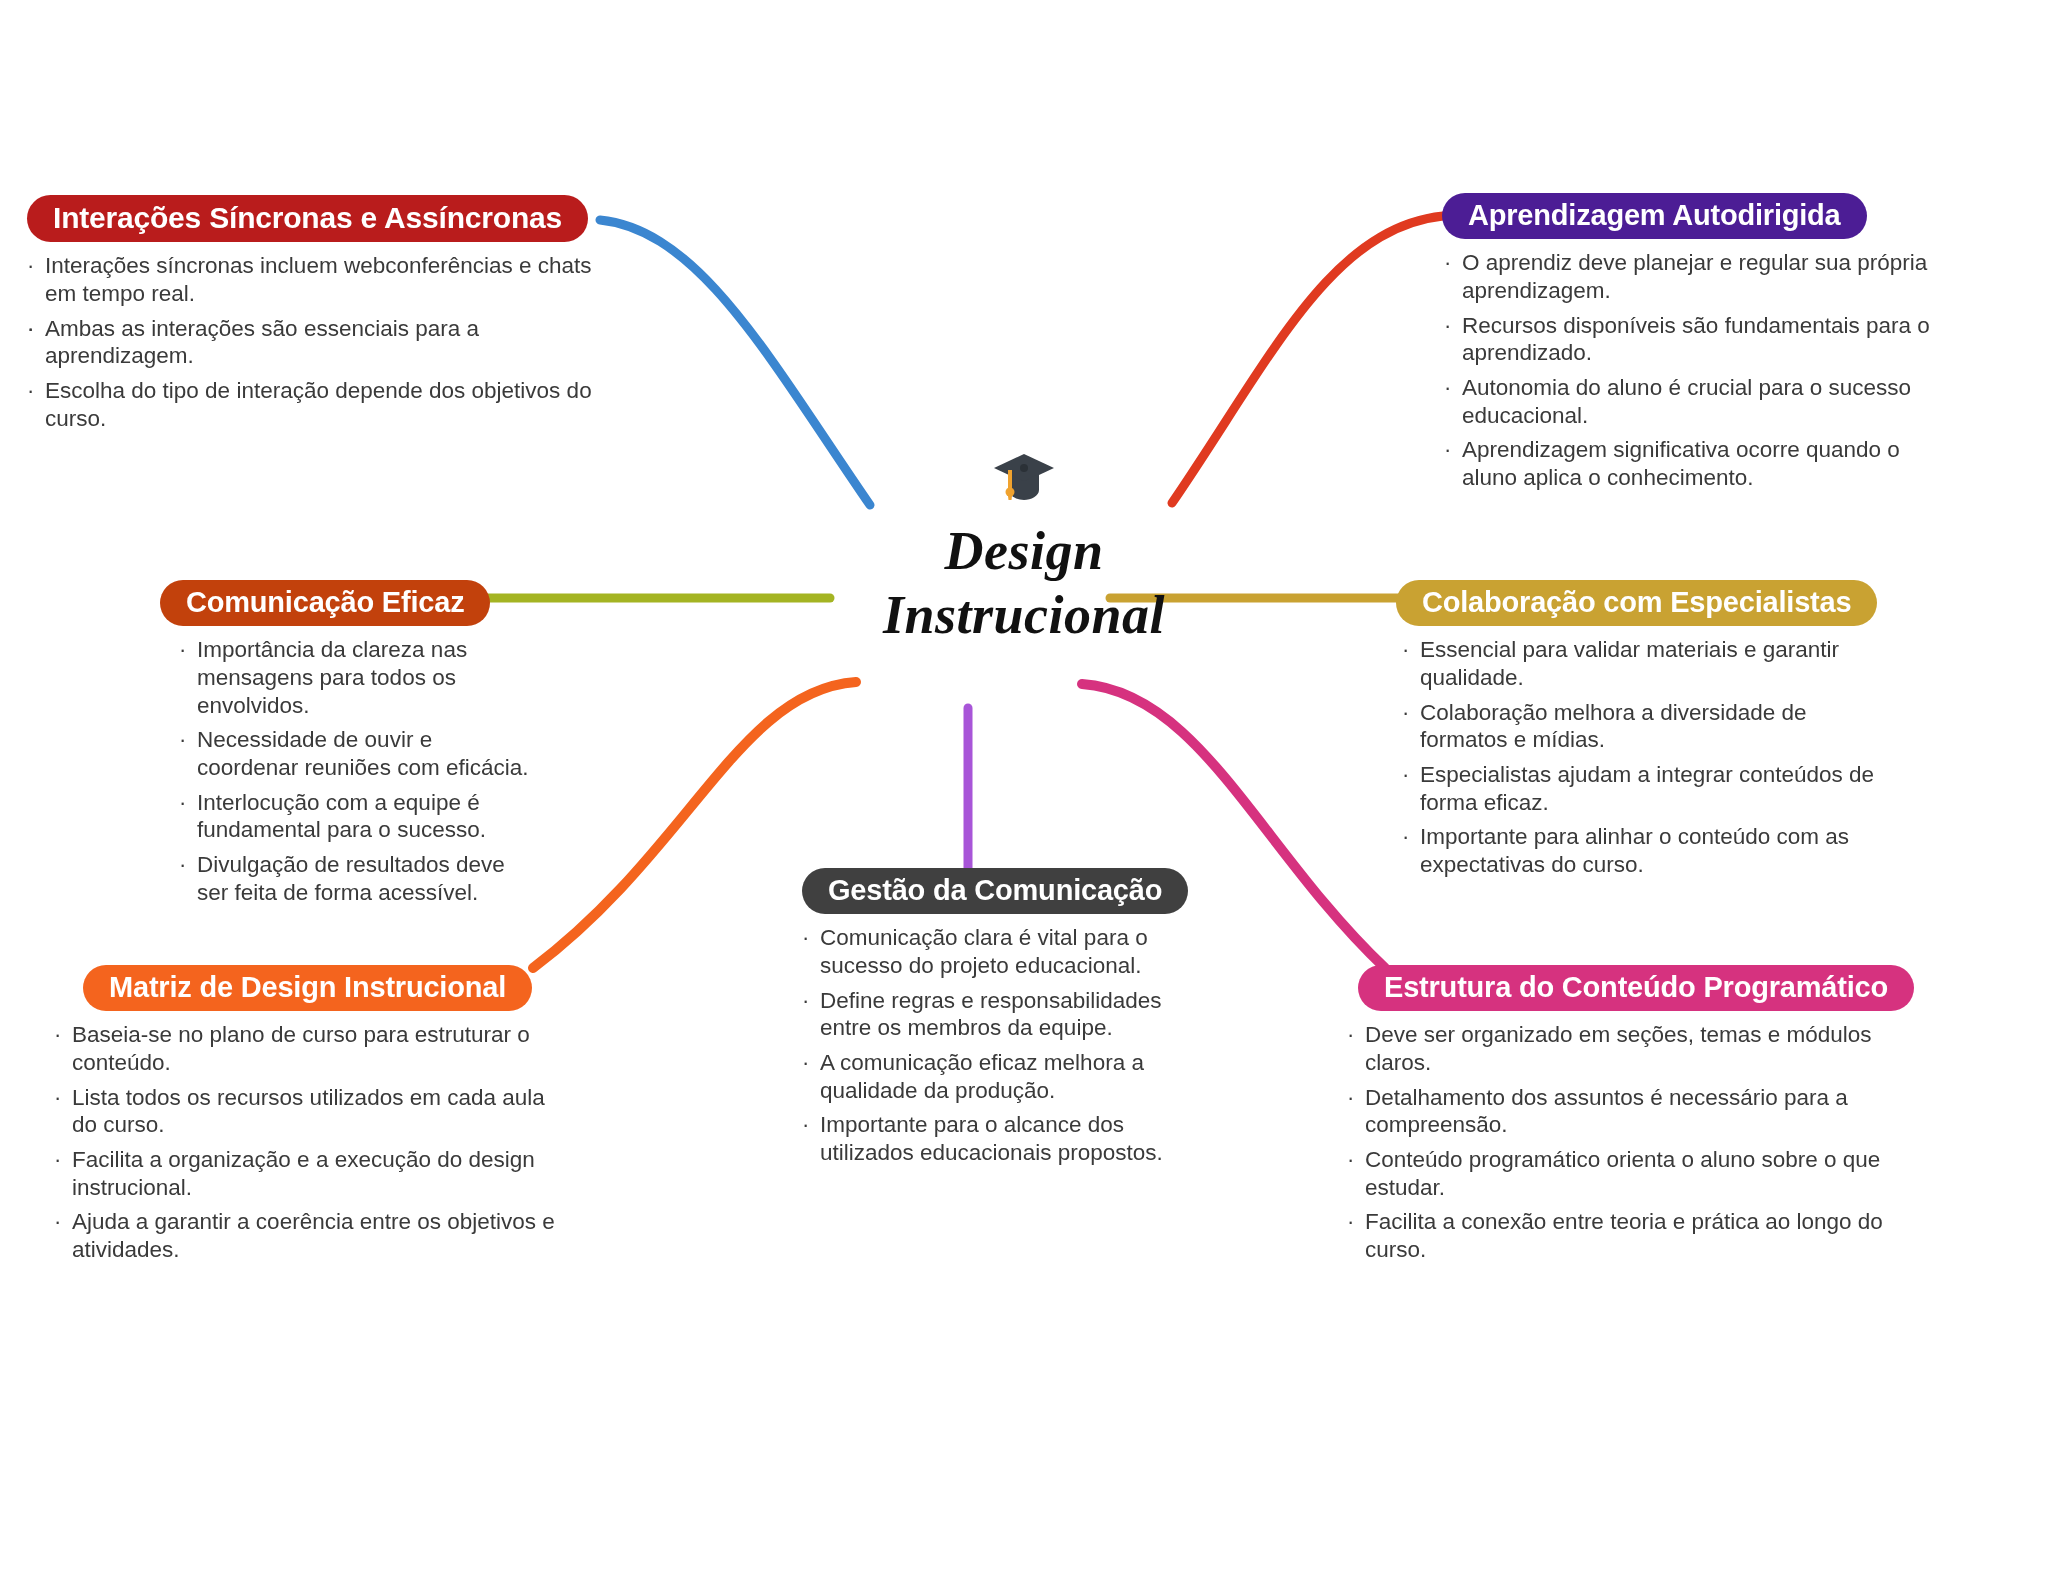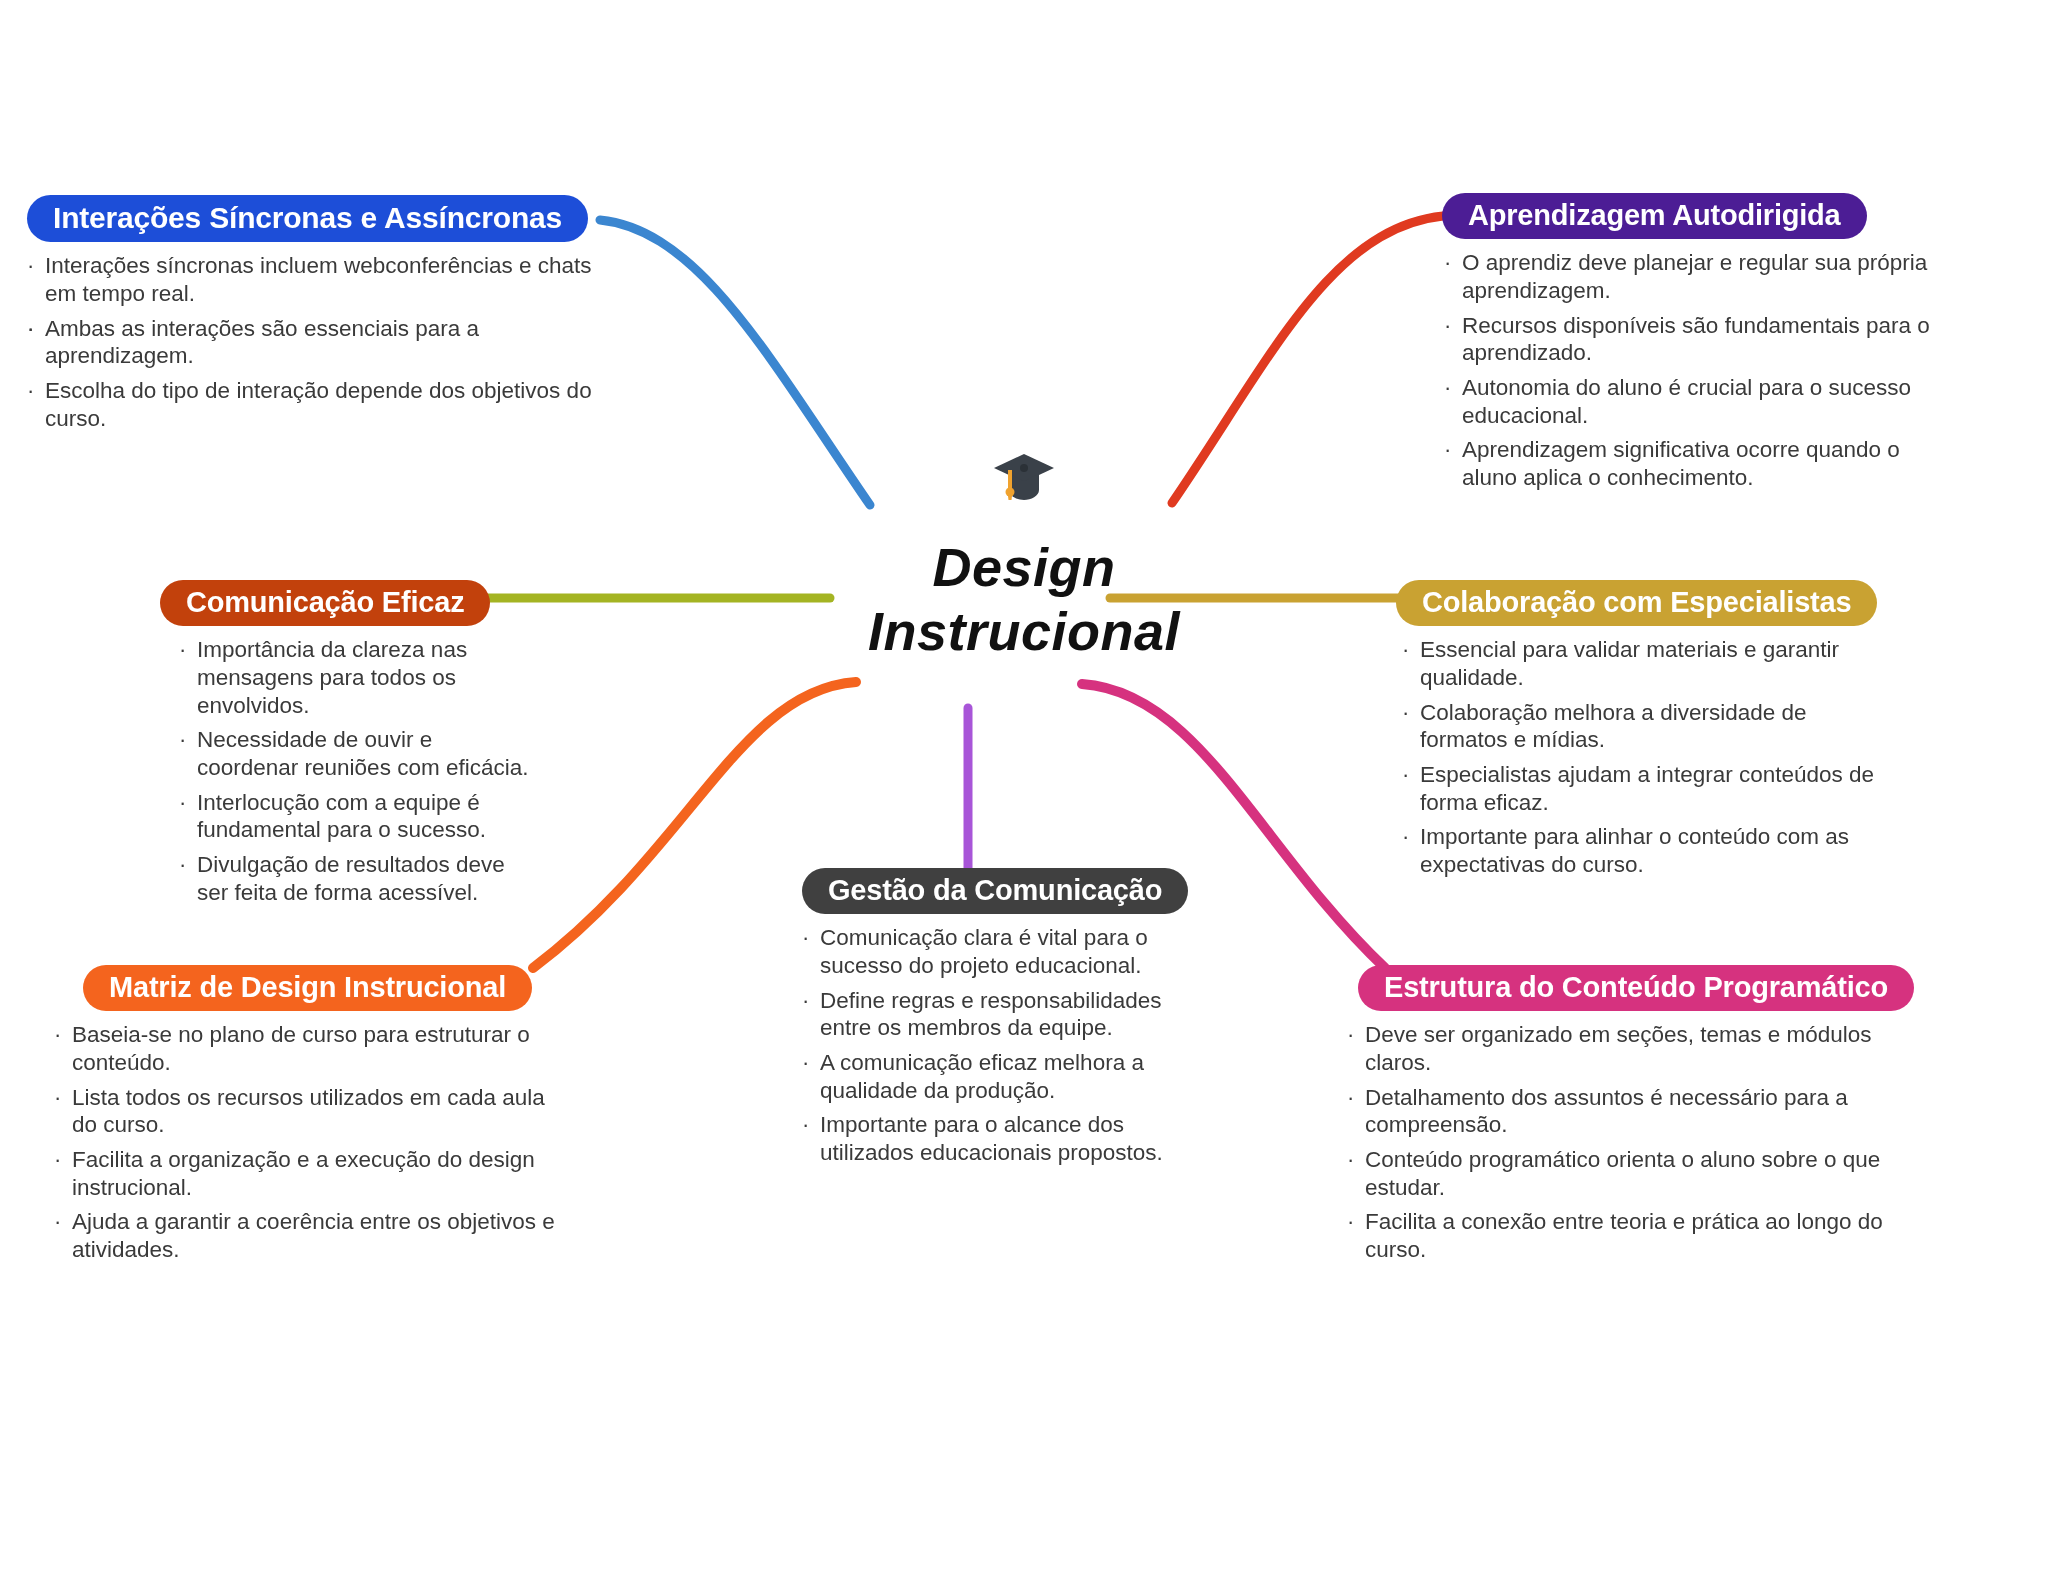--- a/index.html
+++ b/index.html
@@ -44,23 +44,23 @@
   #b-gestao .bullets{margin-left:8px;}
 
   #b-estrutura{left:1350px;top:965px; width:560px;}
   #b-estrutura .pill{margin-left:8px;}
   #b-estrutura .bullets{margin-left:-7px;}
 
   
   #hub{position:absolute;left:824px;top:448px;width:400px;text-align:center;}
   #hub .cap{font-size:64px;line-height:1;display:block;height:70px;}
   #hub .cap svg{display:block;margin:0 auto;}
-  #hub .title{font-family:Liberation Sans, sans-serif;
+  #hub .title{font-family:Liberation Serif, serif;
               font-style:italic;font-weight:700;color:#111;
-              font-size:54px;line-height:1.18;margin-top:18px;
+              font-size:54px;line-height:1.18;margin-top:2px;
               letter-spacing:0.5px;}
   #hub .title .l2{display:block;}
 </style>
 </head>
 <body>
 
 <div id="canvas">
 
   <svg class="links" viewBox="0 0 2048 1569">
 
@@ -90,21 +90,21 @@
         <path d="M16.5 44 L21.5 44 L20.5 52 L17.5 52 Z" fill="#f0a22e"></path>
       </svg>
     </span>
     <div class="title">
       <span>Design</span>
       <span class="l2">Instrucional</span>
     </div>
   </div>
 
   <div class="branch" id="b-sincronas">
-    <div class="pill" style="background: #1d4ed8;">Interações Síncronas e Assíncronas</div>
+    <div class="pill" style="background: #b91c1c;">Interações Síncronas e Assíncronas</div>
     <ul class="bullets">
       <li><span class="bdot">·</span><span>Interações síncronas incluem webconferências e chats em tempo real.</span></li>
       <li><span class="bdot">·</span></li>
       <li><span class="bdot">·</span><span>Ambas as interações são essenciais para a aprendizagem.</span></li>
       <li><span class="bdot">·</span><span>Escolha do tipo de interação depende dos objetivos do curso.</span></li>
     </ul>
   </div>
 
   <div class="branch" id="b-autodirigida">
     <div class="pill" style="background: #4c1d95;">Aprendizagem Autodirigida</div>

